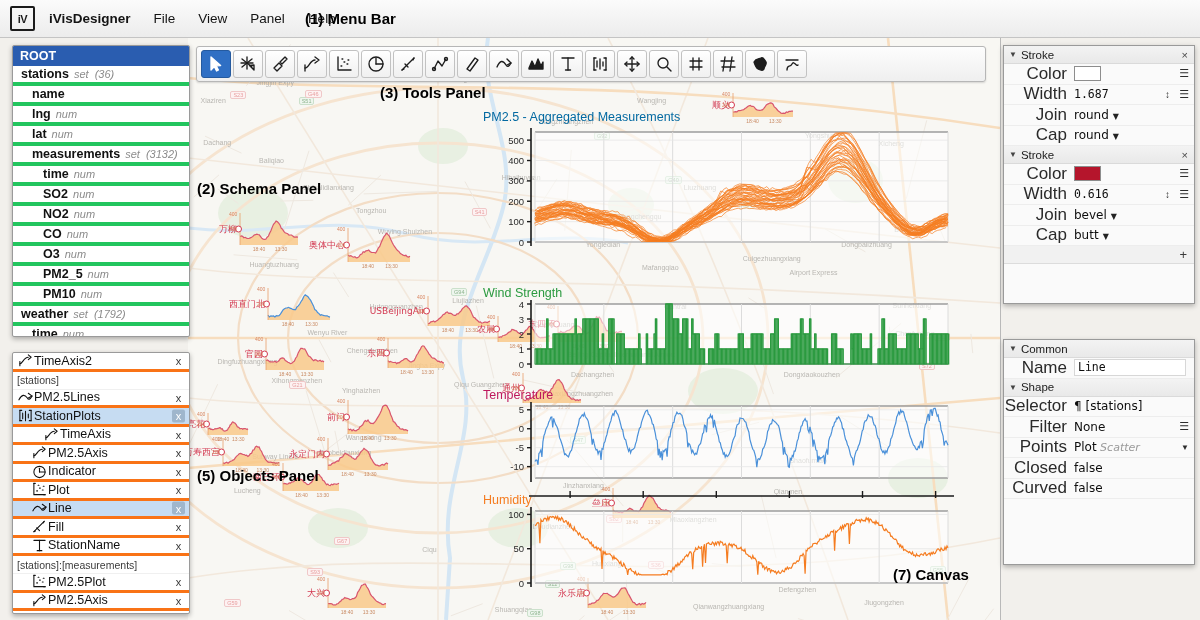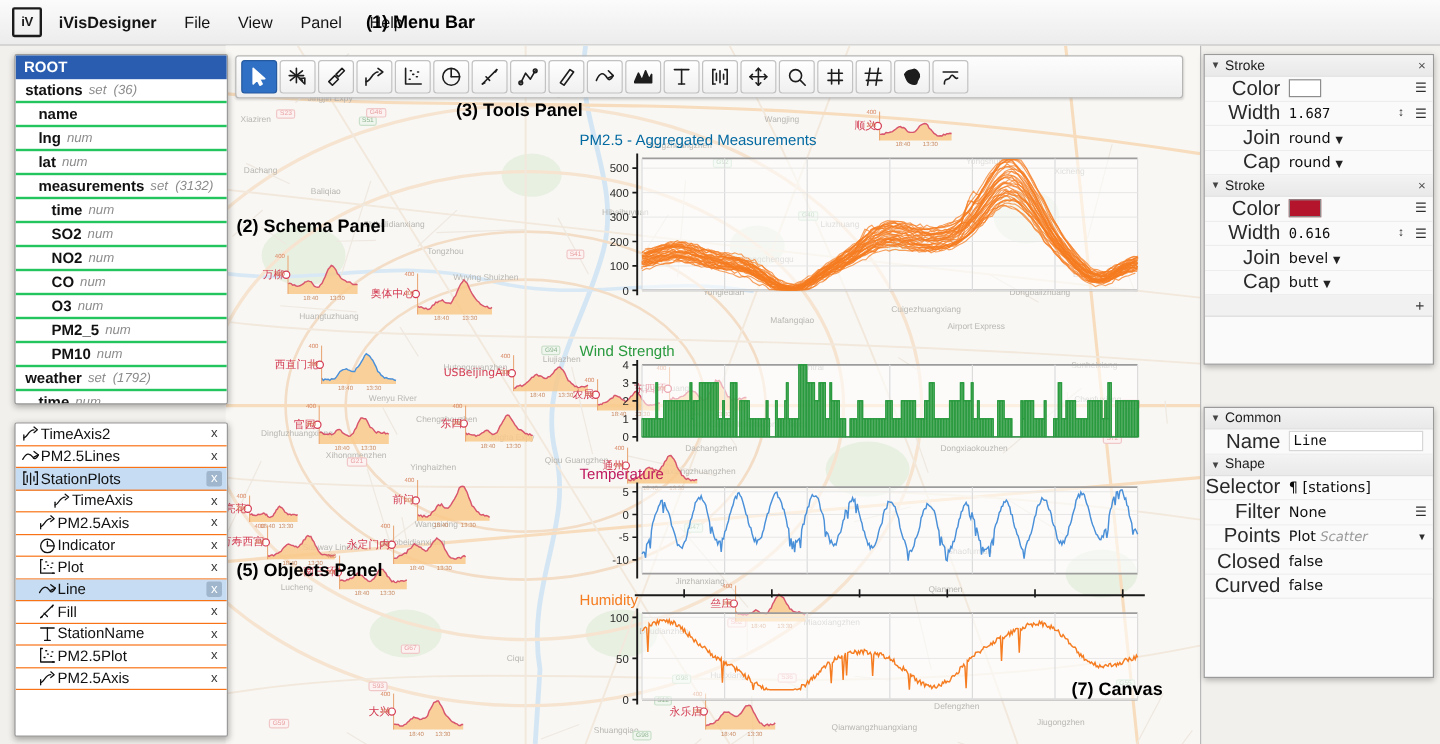--- a/index.html
+++ b/index.html
@@ -96,41 +96,41 @@
   #callout-canvas{position:absolute;left:893px;top:566px;}
 
   
   #schemapanel{
     position:absolute;left:12px;top:45px;width:176px;height:290px;
     background:#fff;border:1px solid #9a9a9a;border-radius:2px;
     box-shadow:0 2px 5px rgba(0,0,0,.3);overflow:hidden;
   }
   .sch-row{
     height:20px;display:flex;align-items:center;box-sizing:border-box;
-    border-bottom:2px solid #22c55e;font-size:12.5px;color:#111;
+    border-bottom:4px solid #22c55e;font-size:12.5px;color:#111;
   }
   .sch-row.root{
     background:#2a5db0;color:#fff;font-weight:bold;font-size:12.5px;
     border-bottom:none;
   }
   .sch-name{font-weight:bold;}
   .sch-type{font-style:italic;color:#8c8c8c;margin-left:5px;font-weight:normal;font-size:11px;}
   .sch-count{font-style:italic;color:#8c8c8c;margin-left:6px;font-weight:normal;font-size:11px;}
   #callout-schema{position:absolute;left:197px;top:180px;}
 
   
   #objectspanel{
     position:absolute;left:12px;top:352px;width:176px;height:260px;
     background:#fff;border:1px solid #9a9a9a;border-radius:2px;
     box-shadow:0 2px 5px rgba(0,0,0,.3);overflow:hidden;
   }
   .obj-row{
     height:18.5px;display:flex;align-items:center;box-sizing:border-box;
     font-size:12.5px;color:#111;position:relative;
-    border-bottom:1px solid #f97316;
+    border-bottom:3px solid #f97316;
   }
   .obj-row.sel{background:#c6dcf2;}
   .obj-group{
     height:17px;display:flex;align-items:center;font-size:10.5px;color:#3c3c3c;
     padding-left:4px;background:#fff;border-bottom:1px solid #f0f0f0;
   }
   .obj-icon{width:17px;min-width:17px;display:flex;align-items:center;justify-content:center;}
   .obj-close{
     position:absolute;right:4px;top:50%;transform:translateY(-50%);
     font-size:11px;color:#3a3a3a;width:13px;height:13px;
@@ -1257,20 +1257,23 @@
         <span class="obj-icon">
           <svg width="15" height="15" viewBox="0 0 16 15">
             <path d="M 2 11 C 5 11, 6 4, 11 4" fill="none" stroke="#111" stroke-width="1.15" stroke-linecap="round" stroke-linejoin="round"></path>
             <path d="M 11 1.5 L 14 4 L 11 6.5" fill="none" stroke="#111" stroke-width="1.15" stroke-linecap="round" stroke-linejoin="round"></path>
             <path d="M 2 8.5 L 2 13" fill="none" stroke="#111" stroke-width="1.15" stroke-linecap="round" stroke-linejoin="round"></path>
           </svg>
         </span>
         <span>TimeAxis2</span>
         <span class="obj-close">x</span>
       </div>
+      <div class="obj-group">
+        <span>[stations]</span>
+      </div>
       <div class="obj-row" style="padding-left: 4px;">
         <span class="obj-icon">
           <svg width="15" height="15" viewBox="0 0 16 15">
             <path d="M 1 10 C 4 4, 7 4, 10 8 C 11 10, 13 10, 15 6" fill="none" stroke="#111" stroke-width="1.15" stroke-linecap="round" stroke-linejoin="round"></path>
             <path d="M 11 3 L 15 6 L 11 8" fill="none" stroke="#111" stroke-width="1.15" stroke-linecap="round" stroke-linejoin="round"></path>
           </svg>
         </span>
         <span>PM2.5Lines</span>
         <span class="obj-close">x</span>
       </div>
@@ -1354,20 +1357,23 @@
         <span class="obj-icon">
           <svg width="15" height="15" viewBox="0 0 16 15">
             <path d="M 2 2 L 14 2" fill="none" stroke="#111" stroke-width="1.15" stroke-linecap="round" stroke-linejoin="round"></path>
             <path d="M 8 2 L 8 13" fill="none" stroke="#111" stroke-width="1.15" stroke-linecap="round" stroke-linejoin="round"></path>
             <path d="M 5.5 13 L 10.5 13" fill="none" stroke="#111" stroke-width="1.15" stroke-linecap="round" stroke-linejoin="round"></path>
           </svg>
         </span>
         <span>StationName</span>
         <span class="obj-close">x</span>
       </div>
+      <div class="obj-group">
+        <span>[stations]:[measurements]</span>
+      </div>
       <div class="obj-row" style="padding-left: 18px;">
         <span class="obj-icon">
           <svg width="15" height="15" viewBox="0 0 16 15">
             <path d="M 2 1 L 2 13 L 14 13" fill="none" stroke="#111" stroke-width="1.15" stroke-linecap="round" stroke-linejoin="round"></path>
             <path d="M 5 9 h .9 M 8 6 h .9 M 11 8 h .9 M 6.5 3 h .9 M 12 4 h .9" fill="none" stroke="#111" stroke-width="1.15" stroke-linecap="round" stroke-linejoin="round"></path>
             <path d="M 2 1 L 3.5 1 M 12.5 13 L 14 13" fill="none" stroke="#111" stroke-width="1.15" stroke-linecap="round" stroke-linejoin="round"></path>
           </svg>
         </span>
         <span>PM2.5Plot</span>
         <span class="obj-close">x</span>

